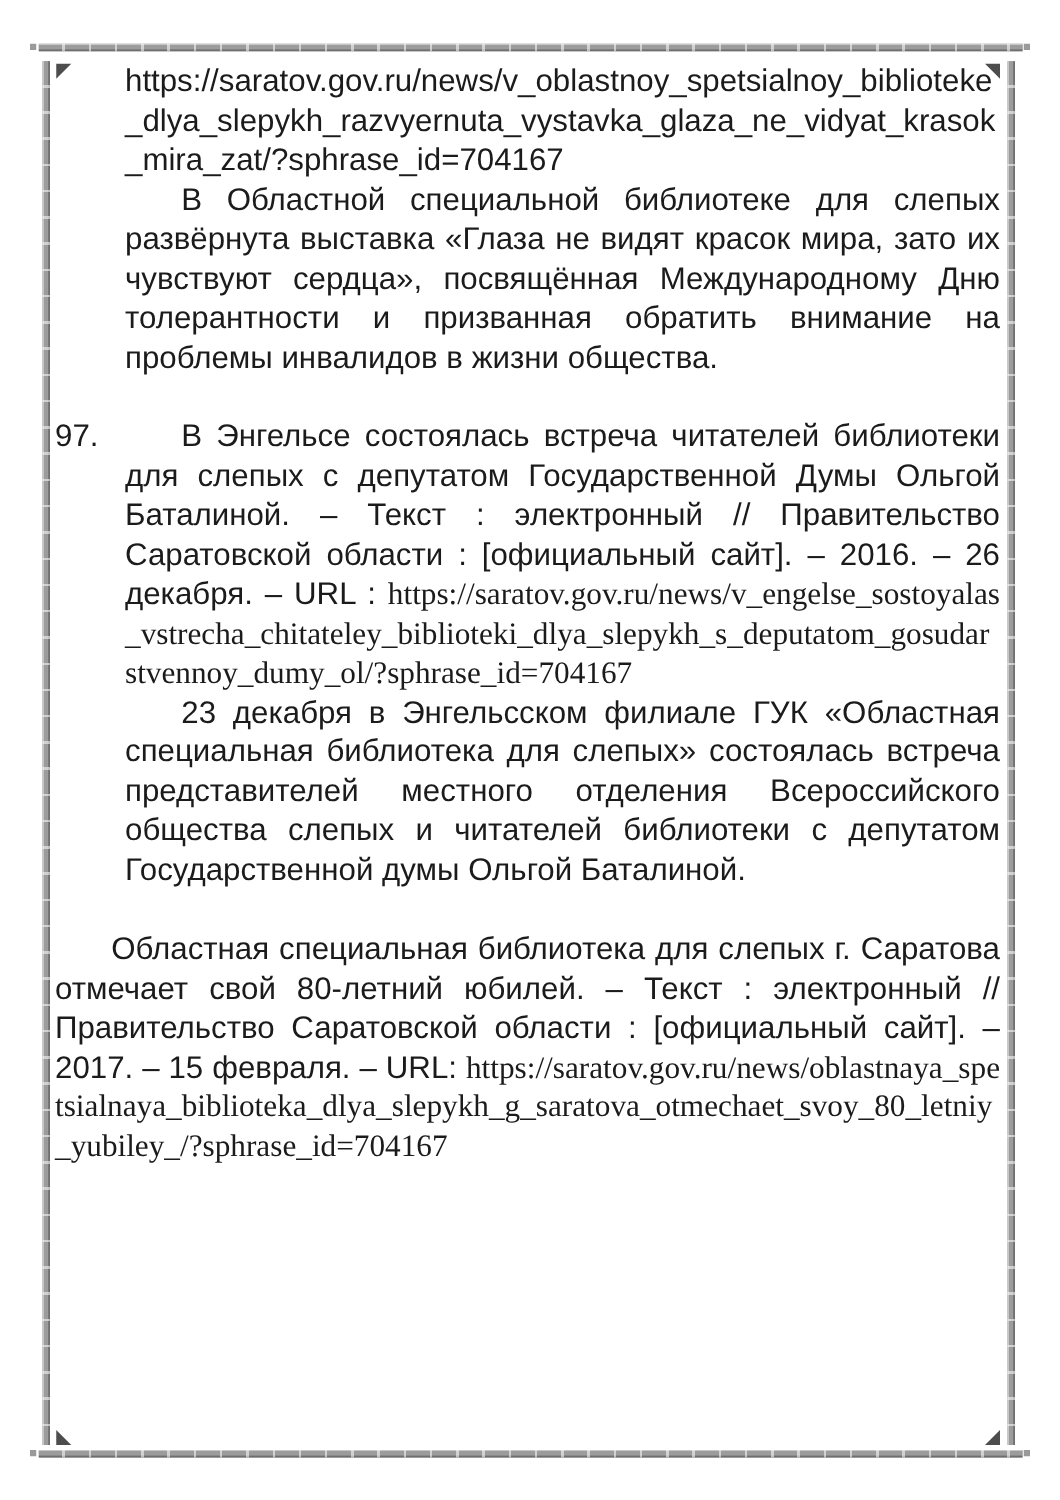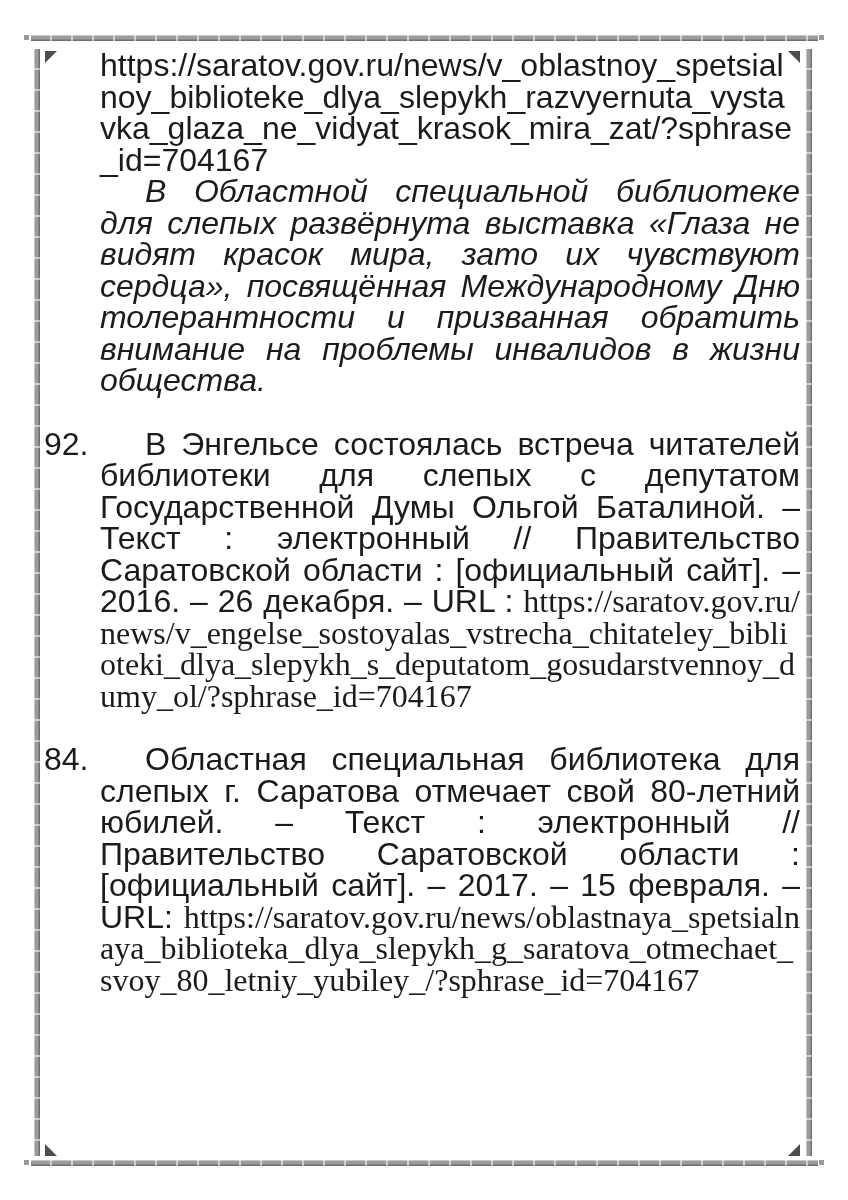--- a/index.html
+++ b/index.html
@@ -36,37 +36,36 @@
   .cap-br { left: 819px; top: 1160px; }
   .tri { position: absolute; width: 0; height: 0; }
   .tri-tl { left: 45px;  top: 51px;   border-top: 12px solid #4d4d4d;    border-right: 12px solid transparent; }
   .tri-tr { left: 788px; top: 51px;   border-top: 12px solid #4d4d4d;    border-left: 12px solid transparent; }
   .tri-bl { left: 45px;  top: 1144px; border-bottom: 12px solid #4d4d4d; border-right: 12px solid transparent; }
   .tri-br { left: 788px; top: 1144px; border-bottom: 12px solid #4d4d4d; border-left: 12px solid transparent; }
 
   
   .content {
     position: absolute; left: 44px; top: 50px; width: 756px;
-    font-size: 32px; line-height: 31.5px;
+    font-size: 25px; line-height: 31.5px;
   }
   .lead-block { margin-left: 56px; }
   p { margin: 0; }
   .p-url {
     text-align: justify;
     word-break: break-all;
   }
   .p-citation {
     text-align: justify;
     text-indent: 45px;
   }
   .p-citation .url { word-break: break-all; font-family: Liberation Serif, serif; }
   .p-annotation {
     text-align: justify;
     text-indent: 45px;
-    font-style: italic;
   }
   .p-annotation:empty { display: none; }
   .entry { display: flex; margin-top: 32px; }
   .entry-number { flex: 0 0 56px; width: 56px; }
   .entry-body { flex: 1 1 auto; min-width: 0; }
   b { font-weight: normal; }
 </style>
 </head>
 <body>
 
@@ -84,27 +83,27 @@
 <div class="tri tri-br"></div>
 
 <div class="content">
 
   <div class="lead-block">
     <p class="p-url">https://saratov.gov.ru/news/v_oblastnoy_spetsialnoy_biblioteke_dlya_slepykh_razvyernuta_vystavka_glaza_ne_vidyat_krasok_mira_zat/?sphrase_id=704167</p>
     <p class="p-annotation">В Областной специальной библиотеке для слепых развёрнута выставка «Глаза не видят красок мира, зато их чувствуют сердца», посвящённая Международному Дню толерантности и призванная обратить внимание на проблемы инвалидов в жизни общества.</p>
   </div>
 
   <div class="entry">
-    <div class="entry-number">92.</div>
+    <div class="entry-number">97.</div>
     <div class="entry-body">
       <p class="p-citation"><b>В Энгельсе состоялась встреча читателей библиотеки для слепых с депутатом Государственной Думы Ольгой Баталиной</b><span>. – Текст : электронный // Правительство Саратовской области : [официальный сайт]. – 2016. – 26 декабря. – URL : </span><span class="url">https://saratov.gov.ru/news/v_engelse_sostoyalas_vstrecha_chitateley_biblioteki_dlya_slepykh_s_deputatom_gosudarstvennoy_dumy_ol/?sphrase_id=704167</span></p>
+      <p class="p-annotation">23 декабря в Энгельсском филиале ГУК «Областная специальная библиотека для слепых» состоялась встреча представителей местного отделения Всероссийского общества слепых и читателей библиотеки с депутатом Государственной думы Ольгой Баталиной.</p>
     </div>
   </div>
 
   <div class="entry">
-    <div class="entry-number">84.</div>
     <div class="entry-body">
       <p class="p-citation"><b>Областная специальная библиотека для слепых г. Саратова отмечает свой 80-летний юбилей.</b><span> – Текст : электронный // Правительство Саратовской области : [официальный сайт]. – 2017. – 15 февраля. – URL: </span><span class="url">https://saratov.gov.ru/news/oblastnaya_spetsialnaya_biblioteka_dlya_slepykh_g_saratova_otmechaet_svoy_80_letniy_yubiley_/?sphrase_id=704167</span></p>
 
     </div>
   </div>
 
 </div>
 
 </body></html>

